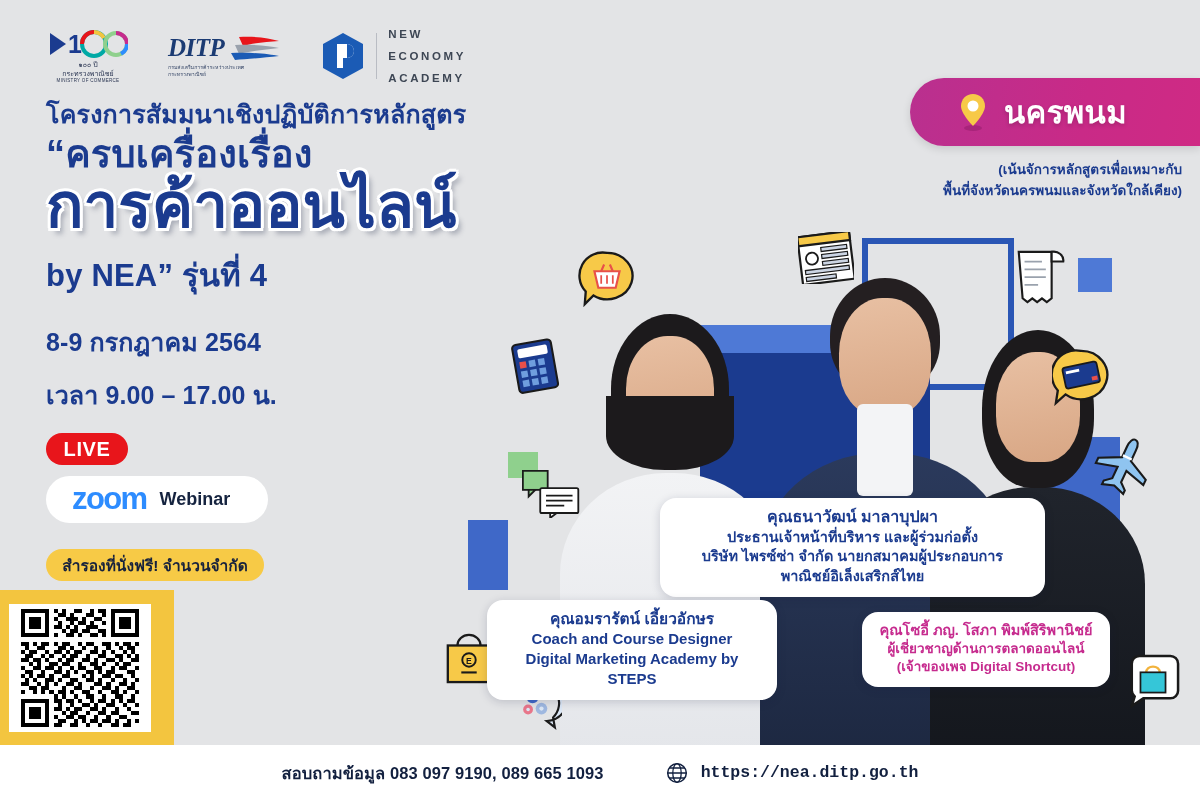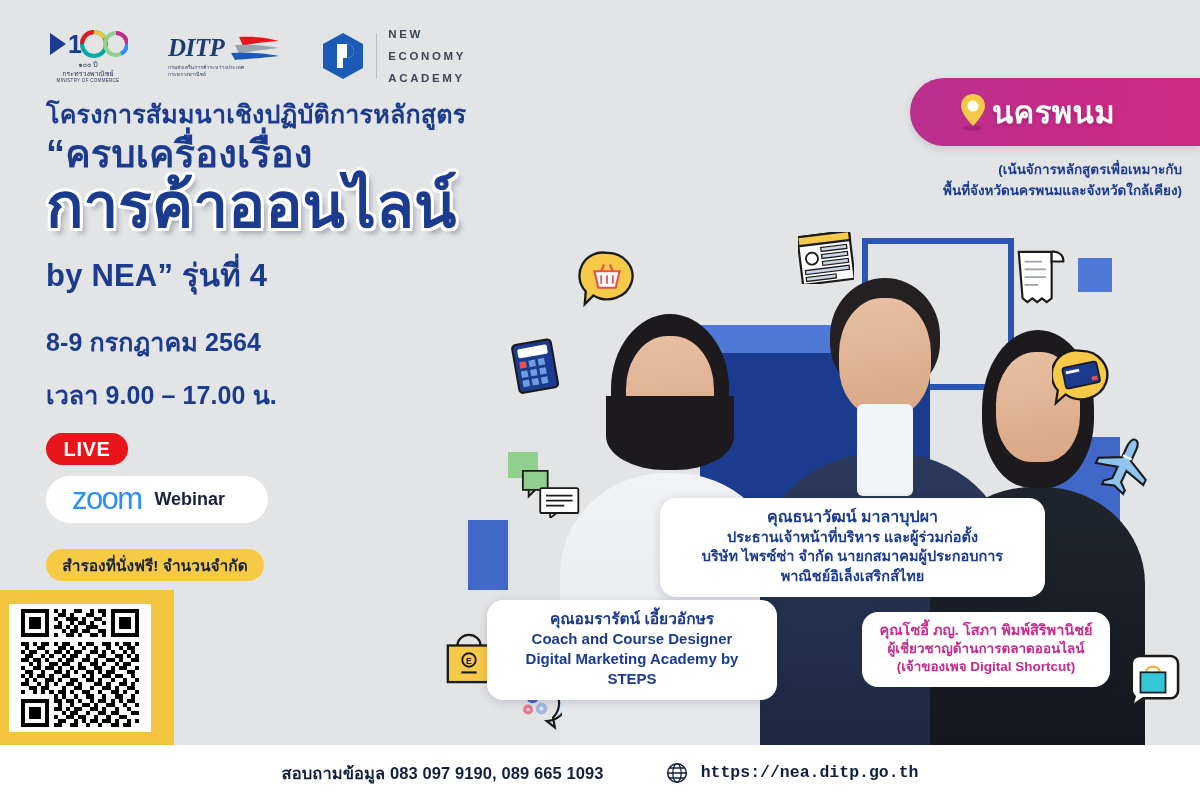--- a/index.html
+++ b/index.html
@@ -67,21 +67,21 @@
     margin-top:18px; width:82px; height:32px; border-radius:16px;
     background:#e8151b; color:#fff; font-size:20px; font-weight:700;
     display:flex; align-items:center; justify-content:center; letter-spacing:.6px;
   }
   .pill-zoom {
     margin-top:11px; width:222px; height:47px; border-radius:24px;
     background:#ffffff; display:flex; align-items:center; gap:13px;
     padding-left:26px;
   }
   .zoom-word {
-    font-size:31px; font-weight:400; color:#2d8cff; letter-spacing:-1.6px;
+    font-size:31px; font-weight:700; color:#2d8cff; letter-spacing:-1.6px;
     line-height:1; margin-top:-3px;
   }
   .zoom-webinar { font-size:18px; font-weight:700; color:#15233f; }
   .pill-free {
     margin-top:26px; width:218px; height:32px; border-radius:16px;
     background:#f7ca46; display:flex; align-items:center; justify-content:center;
     font-size:15.5px; font-weight:700; color:#17223d;
   }
 
   
@@ -92,21 +92,21 @@
   }
   .qr-white { width:142px; height:128px; background:#fff; display:flex; align-items:center; justify-content:center; }
   .qr-img { width:118px; height:118px; }
 
   
   .loc-badge {
     position:absolute; right:0; top:78px; height:68px; min-width:290px;
     background:#c62b8e;
     background:linear-gradient(100deg,#b9308f 0%,#c92a87 60%,#cf2a84 100%);
     border-top-left-radius:34px; border-bottom-left-radius:34px;
-    display:flex; align-items:center; gap:4px; padding:0 34px 0 48px;
+    display:flex; align-items:center; gap:16px; padding:0 34px 0 48px;
     z-index:50;
     box-shadow:0 3px 8px rgba(0,0,0,.12);
   }
   .loc-name {
     font-size:31px; font-weight:800; color:#ffffff; letter-spacing:.4px;
     text-shadow:0 2px 4px rgba(0,0,0,.18);
   }
   .loc-note {
     position:absolute; right:18px; top:160px; width:400px; text-align:right;
     font-size:13.5px; font-weight:700; color:#1b3b8f; line-height:1.55; z-index:50;

